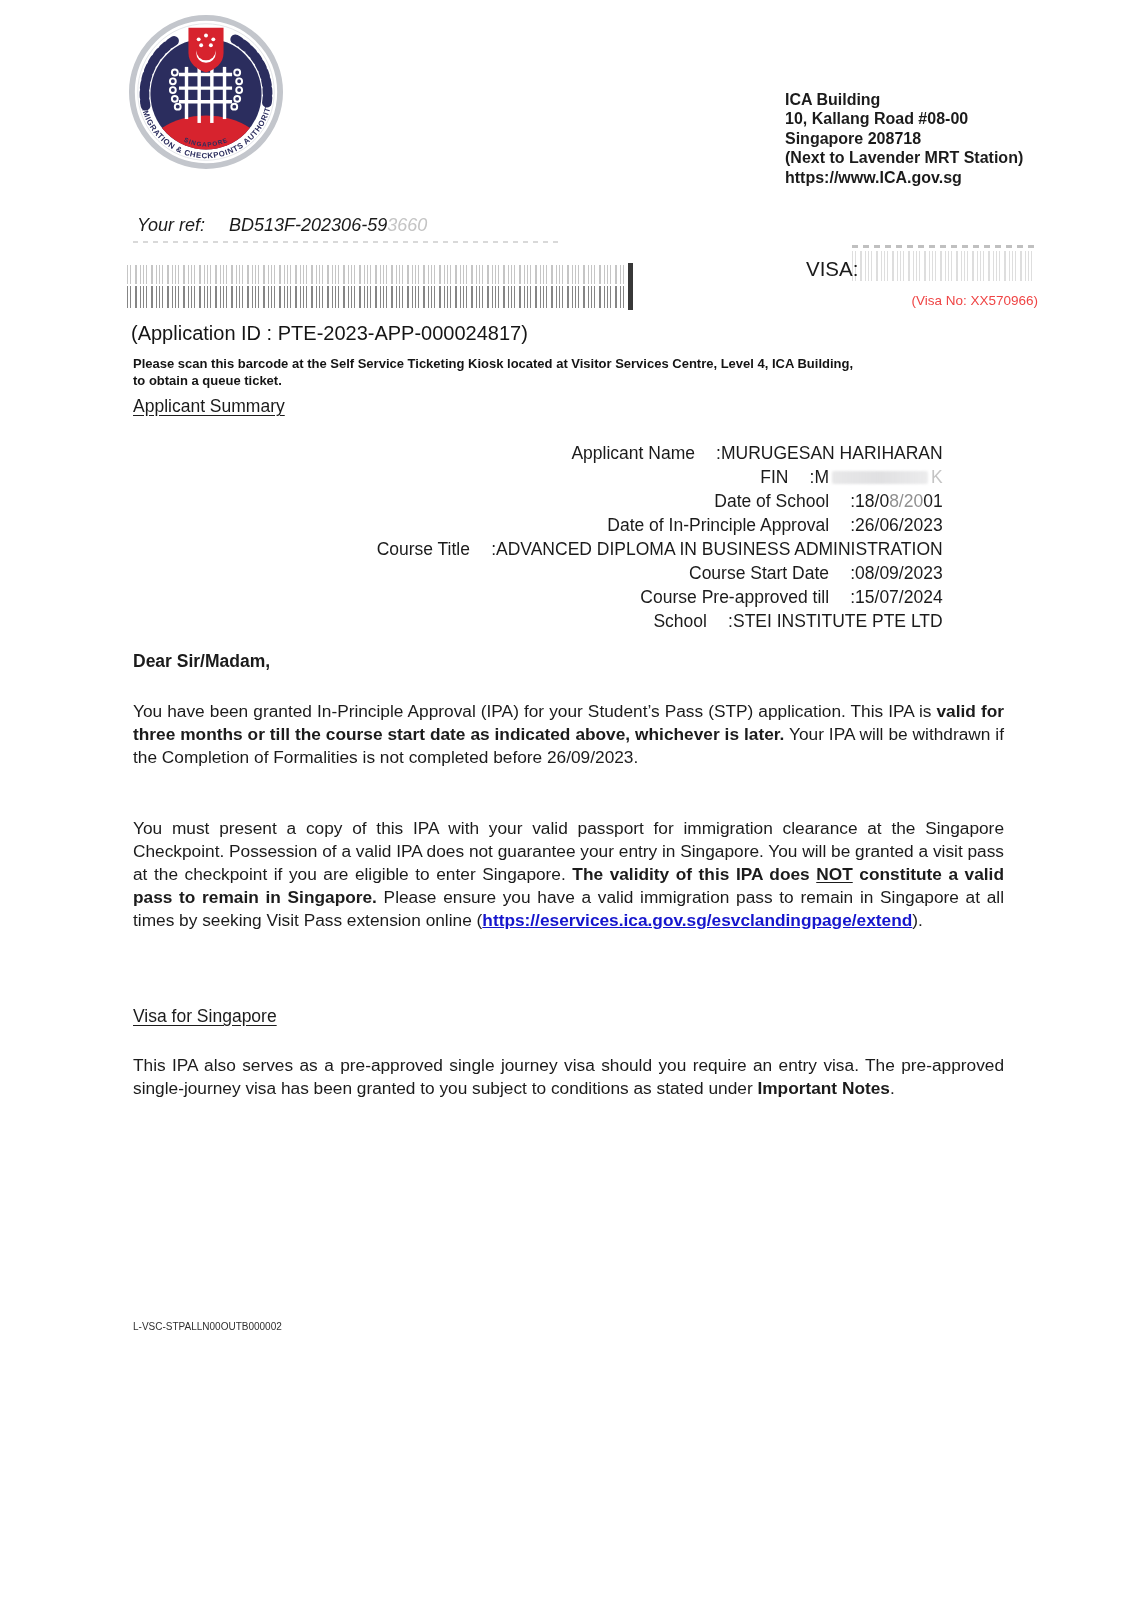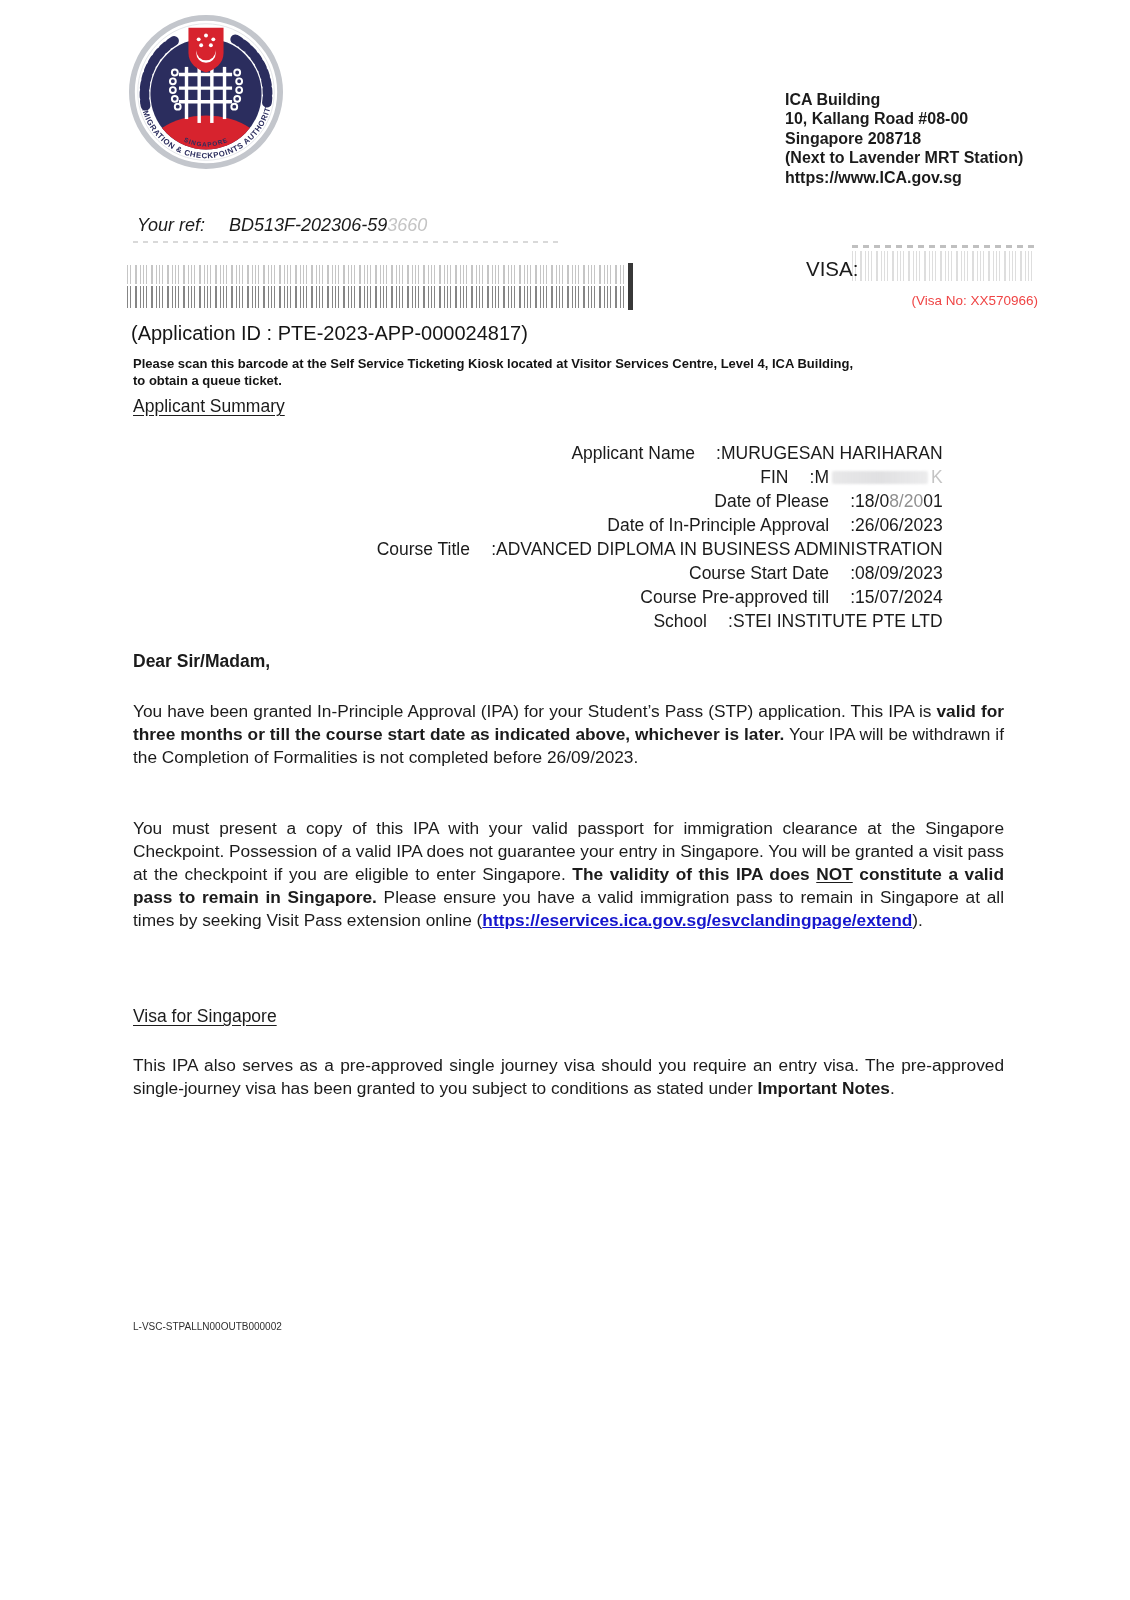--- a/index.html
+++ b/index.html
@@ -158,21 +158,21 @@
   </div>
   <div class="visa-no">(Visa No: XX570966)</div>
 
   <div class="app-id">(Application ID : PTE-2023-APP-000024817)</div>
   <div class="app-note">Please scan this barcode at the Self Service Ticketing Kiosk located at Visitor Services Centre, Level 4, ICA Building, to obtain a queue ticket.</div>
 
   <div class="sum-head">Applicant Summary</div>
   <div class="sum-table">
       <div class="sum-row"><span class="sum-label">Applicant Name</span><span class="sum-colon">:</span><span class="sum-value"><span class="sg-normal">MURUGESAN HARIHARAN</span></span></div>
       <div class="sum-row"><span class="sum-label">FIN</span><span class="sum-colon">:</span><span class="sum-value"><span class="sg-normal">M</span><span class="sg-redact"></span><span class="sg-faded">K</span></span></div>
-      <div class="sum-row"><span class="sum-label">Date of Please</span><span class="sum-colon">:</span><span class="sum-value"><span class="sg-normal">18/0</span><span class="sg-dim">8/20</span><span class="sg-normal">01</span></span></div>
+      <div class="sum-row"><span class="sum-label">Date of School</span><span class="sum-colon">:</span><span class="sum-value"><span class="sg-normal">18/0</span><span class="sg-dim">8/20</span><span class="sg-normal">01</span></span></div>
       <div class="sum-row"><span class="sum-label">Date of In-Principle Approval</span><span class="sum-colon">:</span><span class="sum-value"><span class="sg-normal">26/06/2023</span></span></div>
       <div class="sum-row"><span class="sum-label">Course Title</span><span class="sum-colon">:</span><span class="sum-value"><span class="sg-normal">ADVANCED DIPLOMA IN BUSINESS ADMINISTRATION</span></span></div>
       <div class="sum-row"><span class="sum-label">Course Start Date</span><span class="sum-colon">:</span><span class="sum-value"><span class="sg-normal">08/09/2023</span></span></div>
       <div class="sum-row"><span class="sum-label">Course Pre-approved till</span><span class="sum-colon">:</span><span class="sum-value"><span class="sg-normal">15/07/2024</span></span></div>
       <div class="sum-row"><span class="sum-label">School</span><span class="sum-colon">:</span><span class="sum-value"><span class="sg-normal">STEI INSTITUTE PTE LTD</span></span></div>
     </div>
 
   <div class="salutation">Dear Sir/Madam,</div>
   <div class="p1 body-txt"><span class="sg-normal">You have been granted In-Principle Approval (IPA) for your Student’s Pass (STP) application. This IPA is </span><span class="sg-bold">valid for three months or till the course start date as indicated above, whichever is later.</span><span class="sg-normal"> Your IPA will be withdrawn if the Completion of Formalities is not completed before 26/09/2023.</span></div>
   <div class="p2 body-txt"><span class="sg-normal">You must present a copy of this IPA with your valid passport for immigration clearance at the Singapore Checkpoint. Possession of a valid IPA does not guarantee your entry in Singapore. You will be granted a visit pass at the checkpoint if you are eligible to enter Singapore. </span><span class="sg-bold">The validity of this IPA does </span><span class="sg-boldu">NOT</span><span class="sg-bold"> constitute a valid pass to remain in Singapore.</span><span class="sg-normal"> Please ensure you have a valid immigration pass to remain in Singapore at all times by seeking Visit Pass extension online (</span><a href="#" class="sg-link">https://eservices.ica.gov.sg/esvclandingpage/extend</a><span class="sg-normal">).</span></div>

